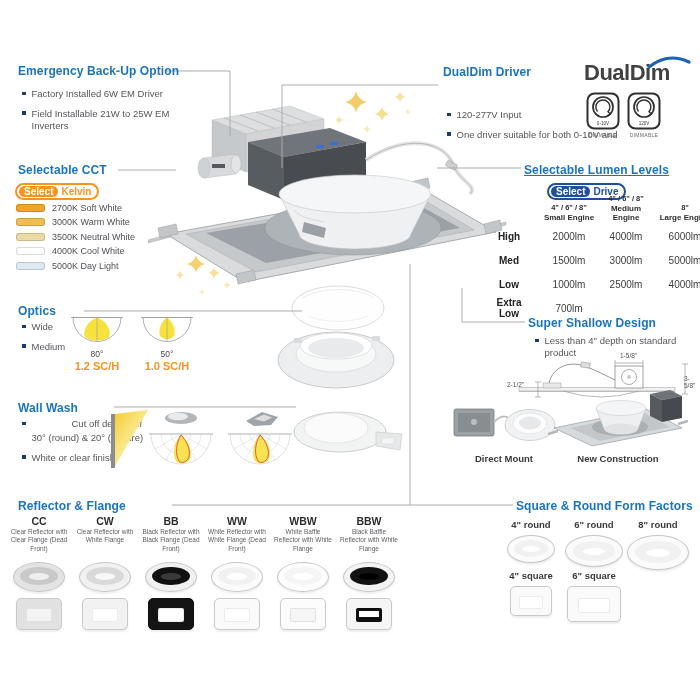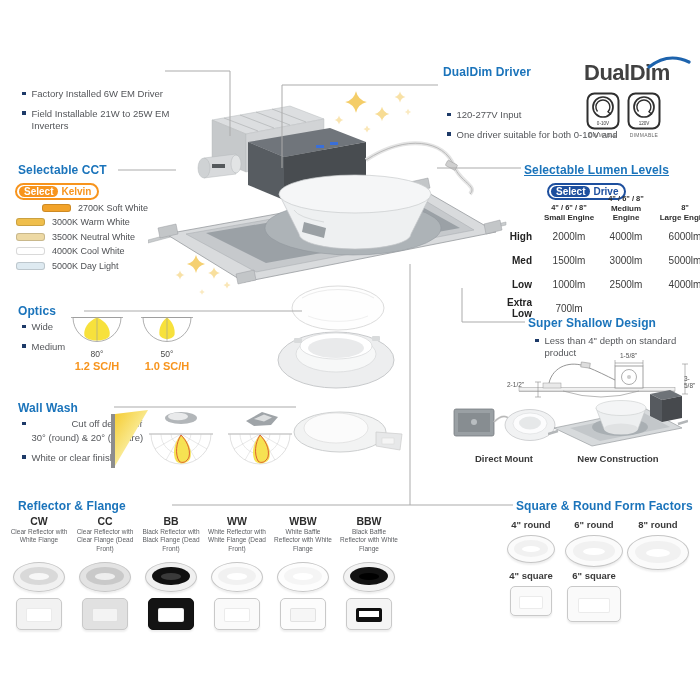--- a/index.html
+++ b/index.html
@@ -24,21 +24,21 @@
   .swatch{width:27px;height:5.5px;border-radius:3px;border:1px solid rgba(0,0,0,.15);}
   .cct-label{margin-left:7px;font-size:9px;color:#4e5054;}
   .beam-label{position:absolute;width:52px;text-align:center;font-size:8.5px;color:#4a4a4a;}
   .sc-label{position:absolute;width:52px;text-align:center;font-size:11px;font-weight:bold;color:#F7941D;}
   .logo{position:absolute;font-size:22px;font-weight:bold;color:#414141;letter-spacing:-.5px;}
   .dial-cap{position:absolute;width:42px;text-align:center;font-size:5px;color:#6a6a6a;letter-spacing:.3px;}
   .lumen-table{position:absolute;display:grid;grid-template-columns:54px 58px 56px 62px;grid-auto-rows:24px;align-items:center;}
   .hcell{text-align:center;line-height:1.15;align-self:end;padding-bottom:2px;}
   .hsize{display:block;font-size:7.5px;font-weight:bold;color:#2e2e2e;}
   .heng{display:block;font-size:8px;font-weight:bold;color:#2e2e2e;}
-  .rlabel{font-size:10px;font-weight:bold;color:#222;text-align:right;padding-right:8px;}
+  .rlabel{font-size:10px;font-weight:bold;color:#222;text-align:center;padding-right:8px;}
   .val{font-size:10px;color:#3c3c3c;text-align:center;}
   .dim{position:absolute;font-size:6.5px;color:#555;}
   .mount-label{position:absolute;text-align:center;font-size:9.5px;font-weight:bold;color:#3a3a3a;}
   .rcol{width:66px;float:left;text-align:center;}
   .rcode{font-size:10.5px;font-weight:bold;color:#2c2c2c;height:13px;}
   .rdesc{font-size:6.5px;color:#5c5e62;line-height:1.3;height:30px;padding:0 2px;}
   .rimg,.simg{height:37px;display:flex;align-items:center;justify-content:center;}
   .refl-round{position:relative;border-radius:50%;border:1px solid #c6c6c6;width:50px;height:28px;box-shadow:0 2px 2px rgba(0,0,0,.07);}
   .refl-round .cone{position:absolute;left:12%;right:12%;top:16%;bottom:18%;border-radius:50%;}
   .refl-round .hole{position:absolute;left:24%;right:24%;top:34%;bottom:30%;border-radius:50%;}
@@ -150,37 +150,38 @@
       <use href="#spark" transform="translate(367,129) scale(.4)" opacity=".4"></use>
       <use href="#spark" transform="translate(408,112) scale(.35)" opacity=".35"></use>
       <use href="#spark" transform="translate(196,264) scale(1)" opacity=".8"></use>
       <use href="#spark" transform="translate(214,273) scale(.65)" opacity=".55"></use>
       <use href="#spark" transform="translate(180,275) scale(.5)" opacity=".5"></use>
       <use href="#spark" transform="translate(227,285) scale(.4)" opacity=".4"></use>
       <use href="#spark" transform="translate(202,292) scale(.3)" opacity=".35"></use>
     </g>
   </svg>
 
+  <div class="sec-title" style="left:18px;top:64px;">Emergency Back-Up Option</div>
   <div class="blist" style="left:22px;top:88px;width:180px;">
     <div class="li">
         <span class="bq"></span>
         <span>Factory Installed 6W EM Driver</span>
       </div>
     <div class="li">
         <span class="bq"></span>
         <span>Field Installable 21W to 25W EM Inverters</span>
       </div>
   </div>
 
   <div class="sec-title" style="left:18px;top:163px;">Selectable CCT</div>
   <div class="badge kelvin" style="left:15px;top:183px;">
     <span class="sel">Select</span>
     <span class="rest">Kelvin</span>
   </div>
-  <div class="cct-row" style="left:16px;top:202px;margin-left:26px;">
+  <div class="cct-row" style="left:16px;top:202px;">
     <span class="swatch" style="background: rgb(242, 163, 42);"></span>
     <span class="cct-label">2700K Soft White</span>
   </div>
   <div class="cct-row" style="left:16px;top:216px;">
     <span class="swatch" style="background: rgb(239, 190, 76);"></span>
     <span class="cct-label">3000K Warm White</span>
   </div>
   <div class="cct-row" style="left:16px;top:231px;">
     <span class="swatch" style="background: rgb(237, 217, 164);"></span>
     <span class="cct-label">3500K Neutral White</span>
@@ -261,47 +262,47 @@
     <ellipse cx="70" cy="8.5" rx="10" ry="3.8" fill="#e9eaeb"></ellipse>
     <polygon points="138,13 154,4 170,9 163,17 146,18" fill="#9fa4a8"></polygon>
     <polygon points="146,11 156,6.5 164,9.5 156,13.5" fill="#dcdedf"></polygon>
     <use href="#polar" transform="translate(73,26)"></use>
     <use href="#polar" transform="translate(152,26)"></use>
   </svg>
 
   <div class="sec-title" style="left:18px;top:499px;">Reflector &amp; Flange</div>
   <div class="abs" style="left:6px;top:515px;width:400px;">
     <div class="rcol">
+      <div class="rcode">CC</div>
+      <div class="rdesc">Clear Reflector with Clear Flange (Dead Front)</div>
+      <div class="rimg">
+          <div class="refl-round cc">
+            <div class="cone">
+              <div class="hole"></div>
+            </div>
+          </div>
+        </div>
+      <div class="simg">
+          <div class="refl-square sq-cc">
+            <div class="slot"></div>
+          </div>
+        </div>
+    </div>
+    <div class="rcol">
       <div class="rcode">CW</div>
       <div class="rdesc">Clear Reflector with White Flange</div>
       <div class="rimg">
           <div class="refl-round cw">
             <div class="cone">
               <div class="hole"></div>
             </div>
           </div>
         </div>
       <div class="simg">
           <div class="refl-square sq-cw">
-            <div class="slot"></div>
-          </div>
-        </div>
-    </div>
-    <div class="rcol">
-      <div class="rcode">CC</div>
-      <div class="rdesc">Clear Reflector with Clear Flange (Dead Front)</div>
-      <div class="rimg">
-          <div class="refl-round cc">
-            <div class="cone">
-              <div class="hole"></div>
-            </div>
-          </div>
-        </div>
-      <div class="simg">
-          <div class="refl-square sq-cc">
             <div class="slot"></div>
           </div>
         </div>
     </div>
     <div class="rcol">
       <div class="rcode">BB</div>
       <div class="rdesc">Black Reflector with Black Flange (Dead Front)</div>
       <div class="rimg">
           <div class="refl-round bb">
             <div class="cone">

